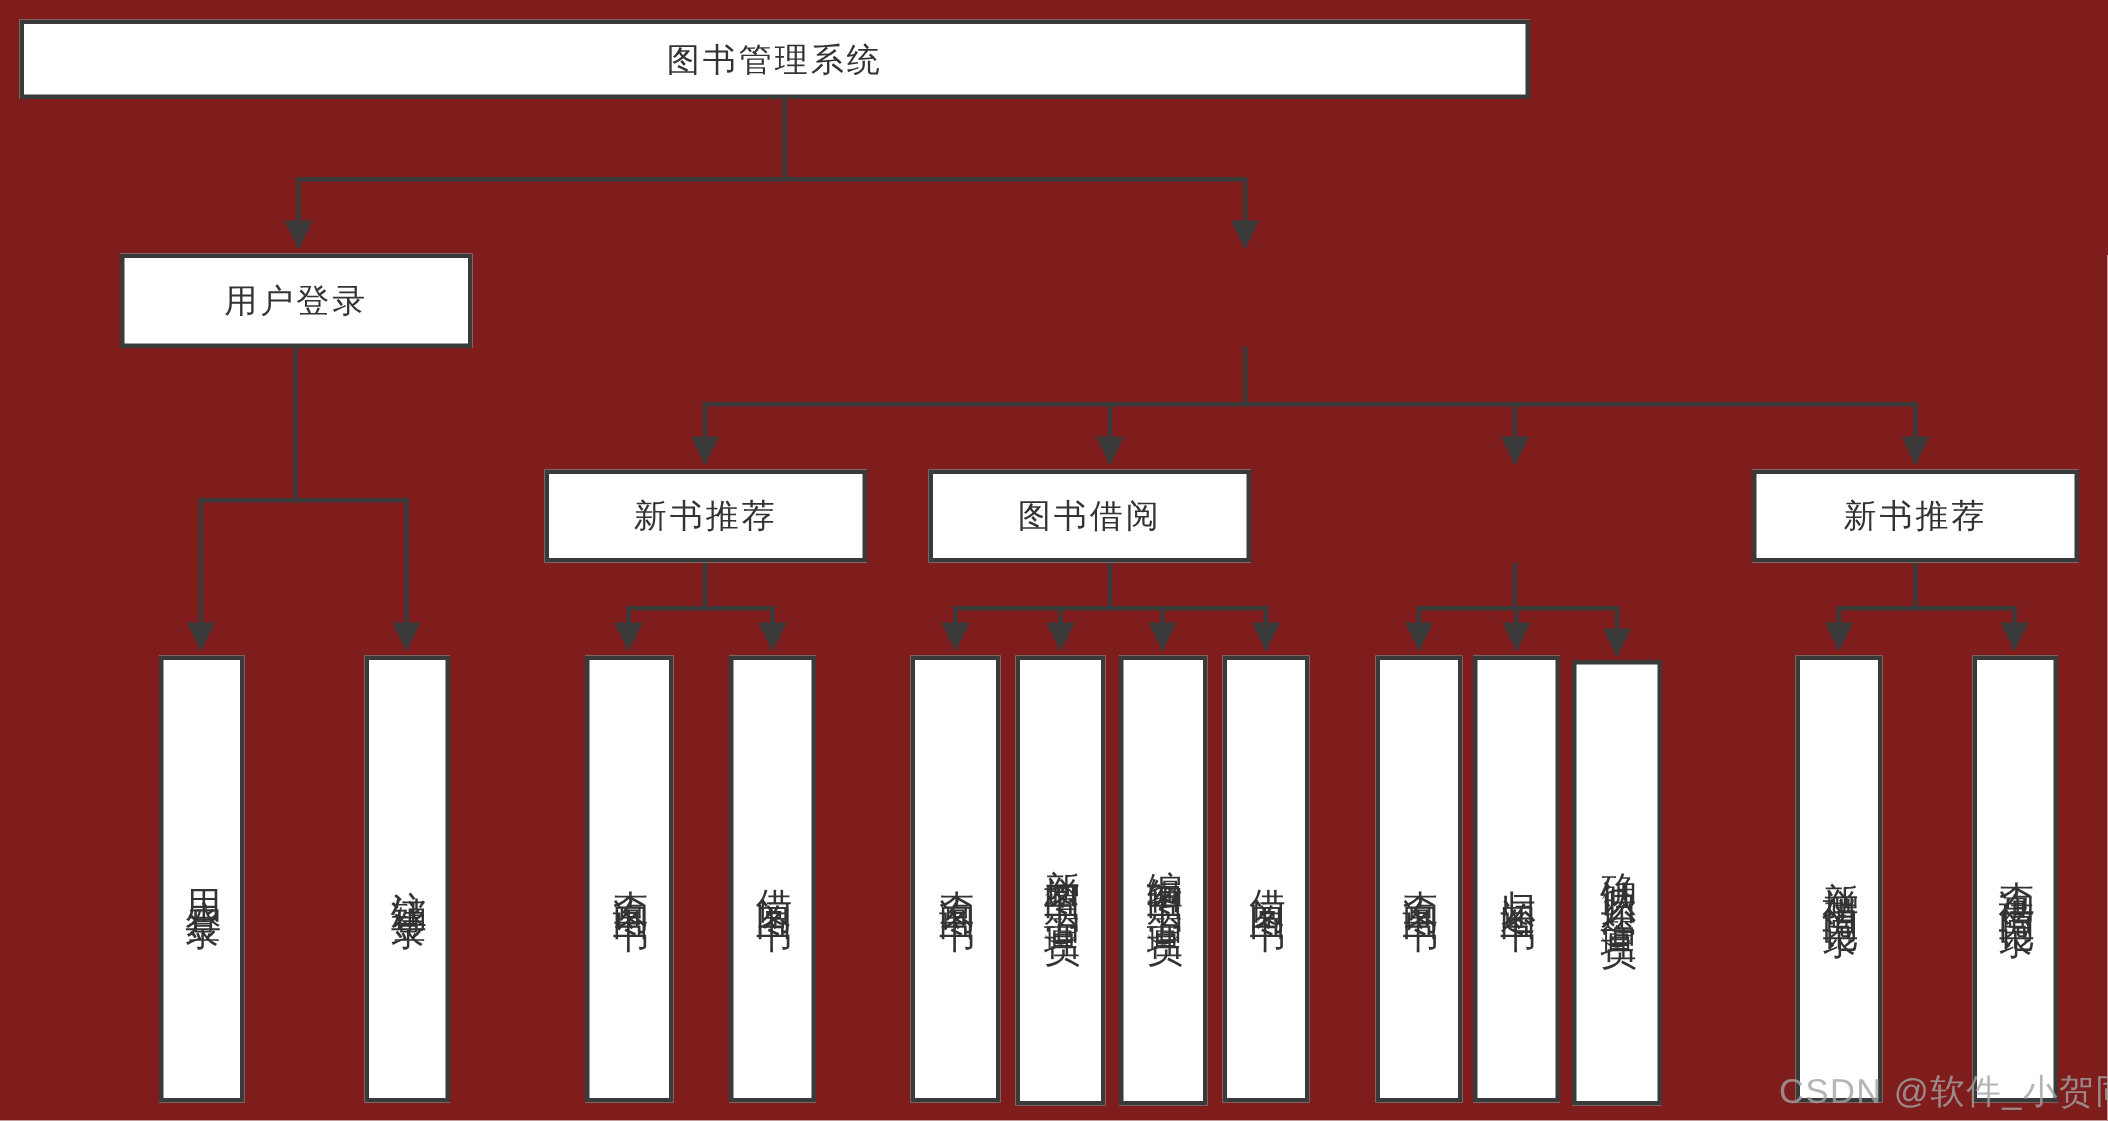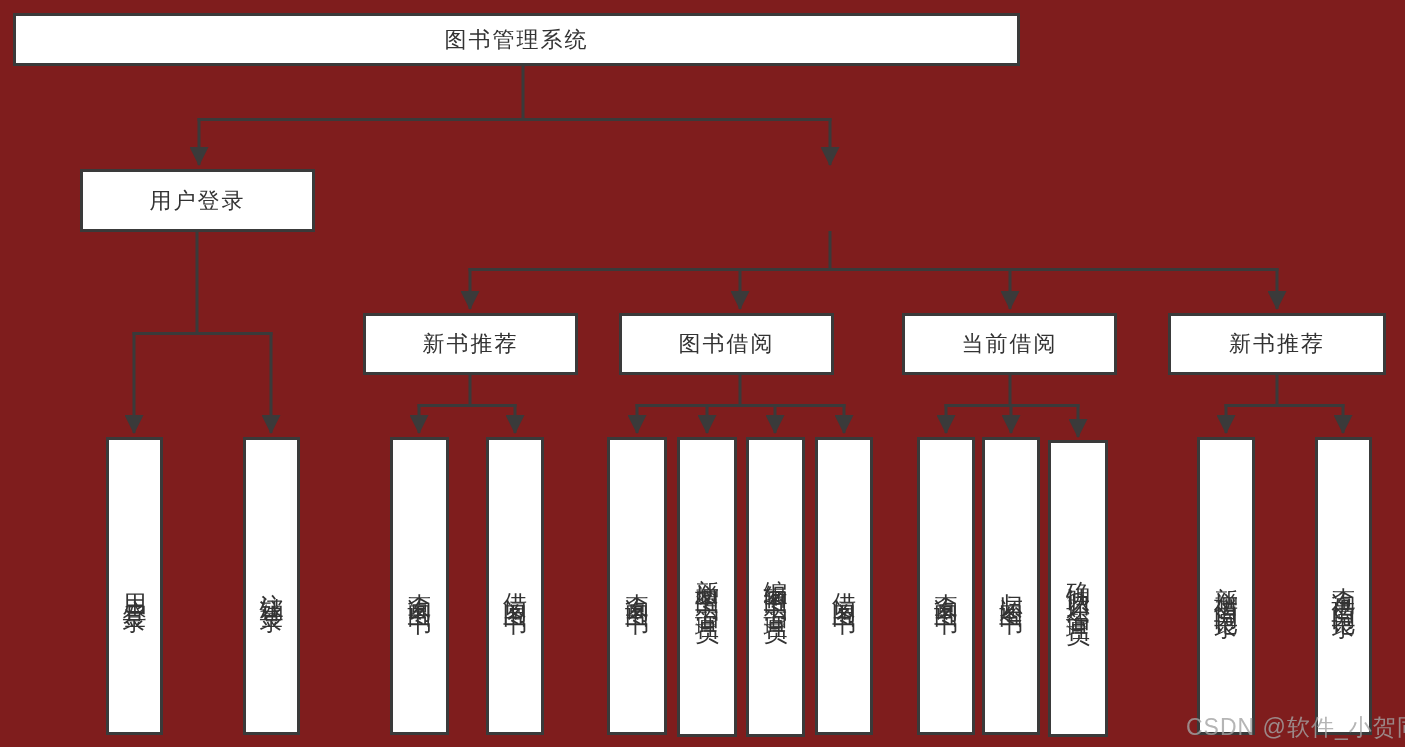--- a/index.html
+++ b/index.html
@@ -107,23 +107,20 @@
   <div class="box h" style="left:80px;top:169px;width:235px;height:63px">
     <span>用户登录</span>
   </div>
 
   <div class="box h" style="left:363px;top:313px;width:215px;height:62px">
     <span>新书推荐</span>
   </div>
   <div class="box h" style="left:619px;top:313px;width:215px;height:62px">
     <span>图书借阅</span>
   </div>
-  <div class="box h" style="left:902px;top:313px;width:215px;height:62px">
-    <span>当前借阅</span>
-  </div>
   <div class="box h" style="left:1168px;top:313px;width:218px;height:62px">
     <span>新书推荐</span>
   </div>
 
   <div class="box v" style="left:106px;top:437px;width:57px;height:298px">
     <span>用户登录</span>
   </div>
   <div class="box v" style="left:243px;top:437px;width:57px;height:298px">
     <span>注销登录</span>
   </div>

